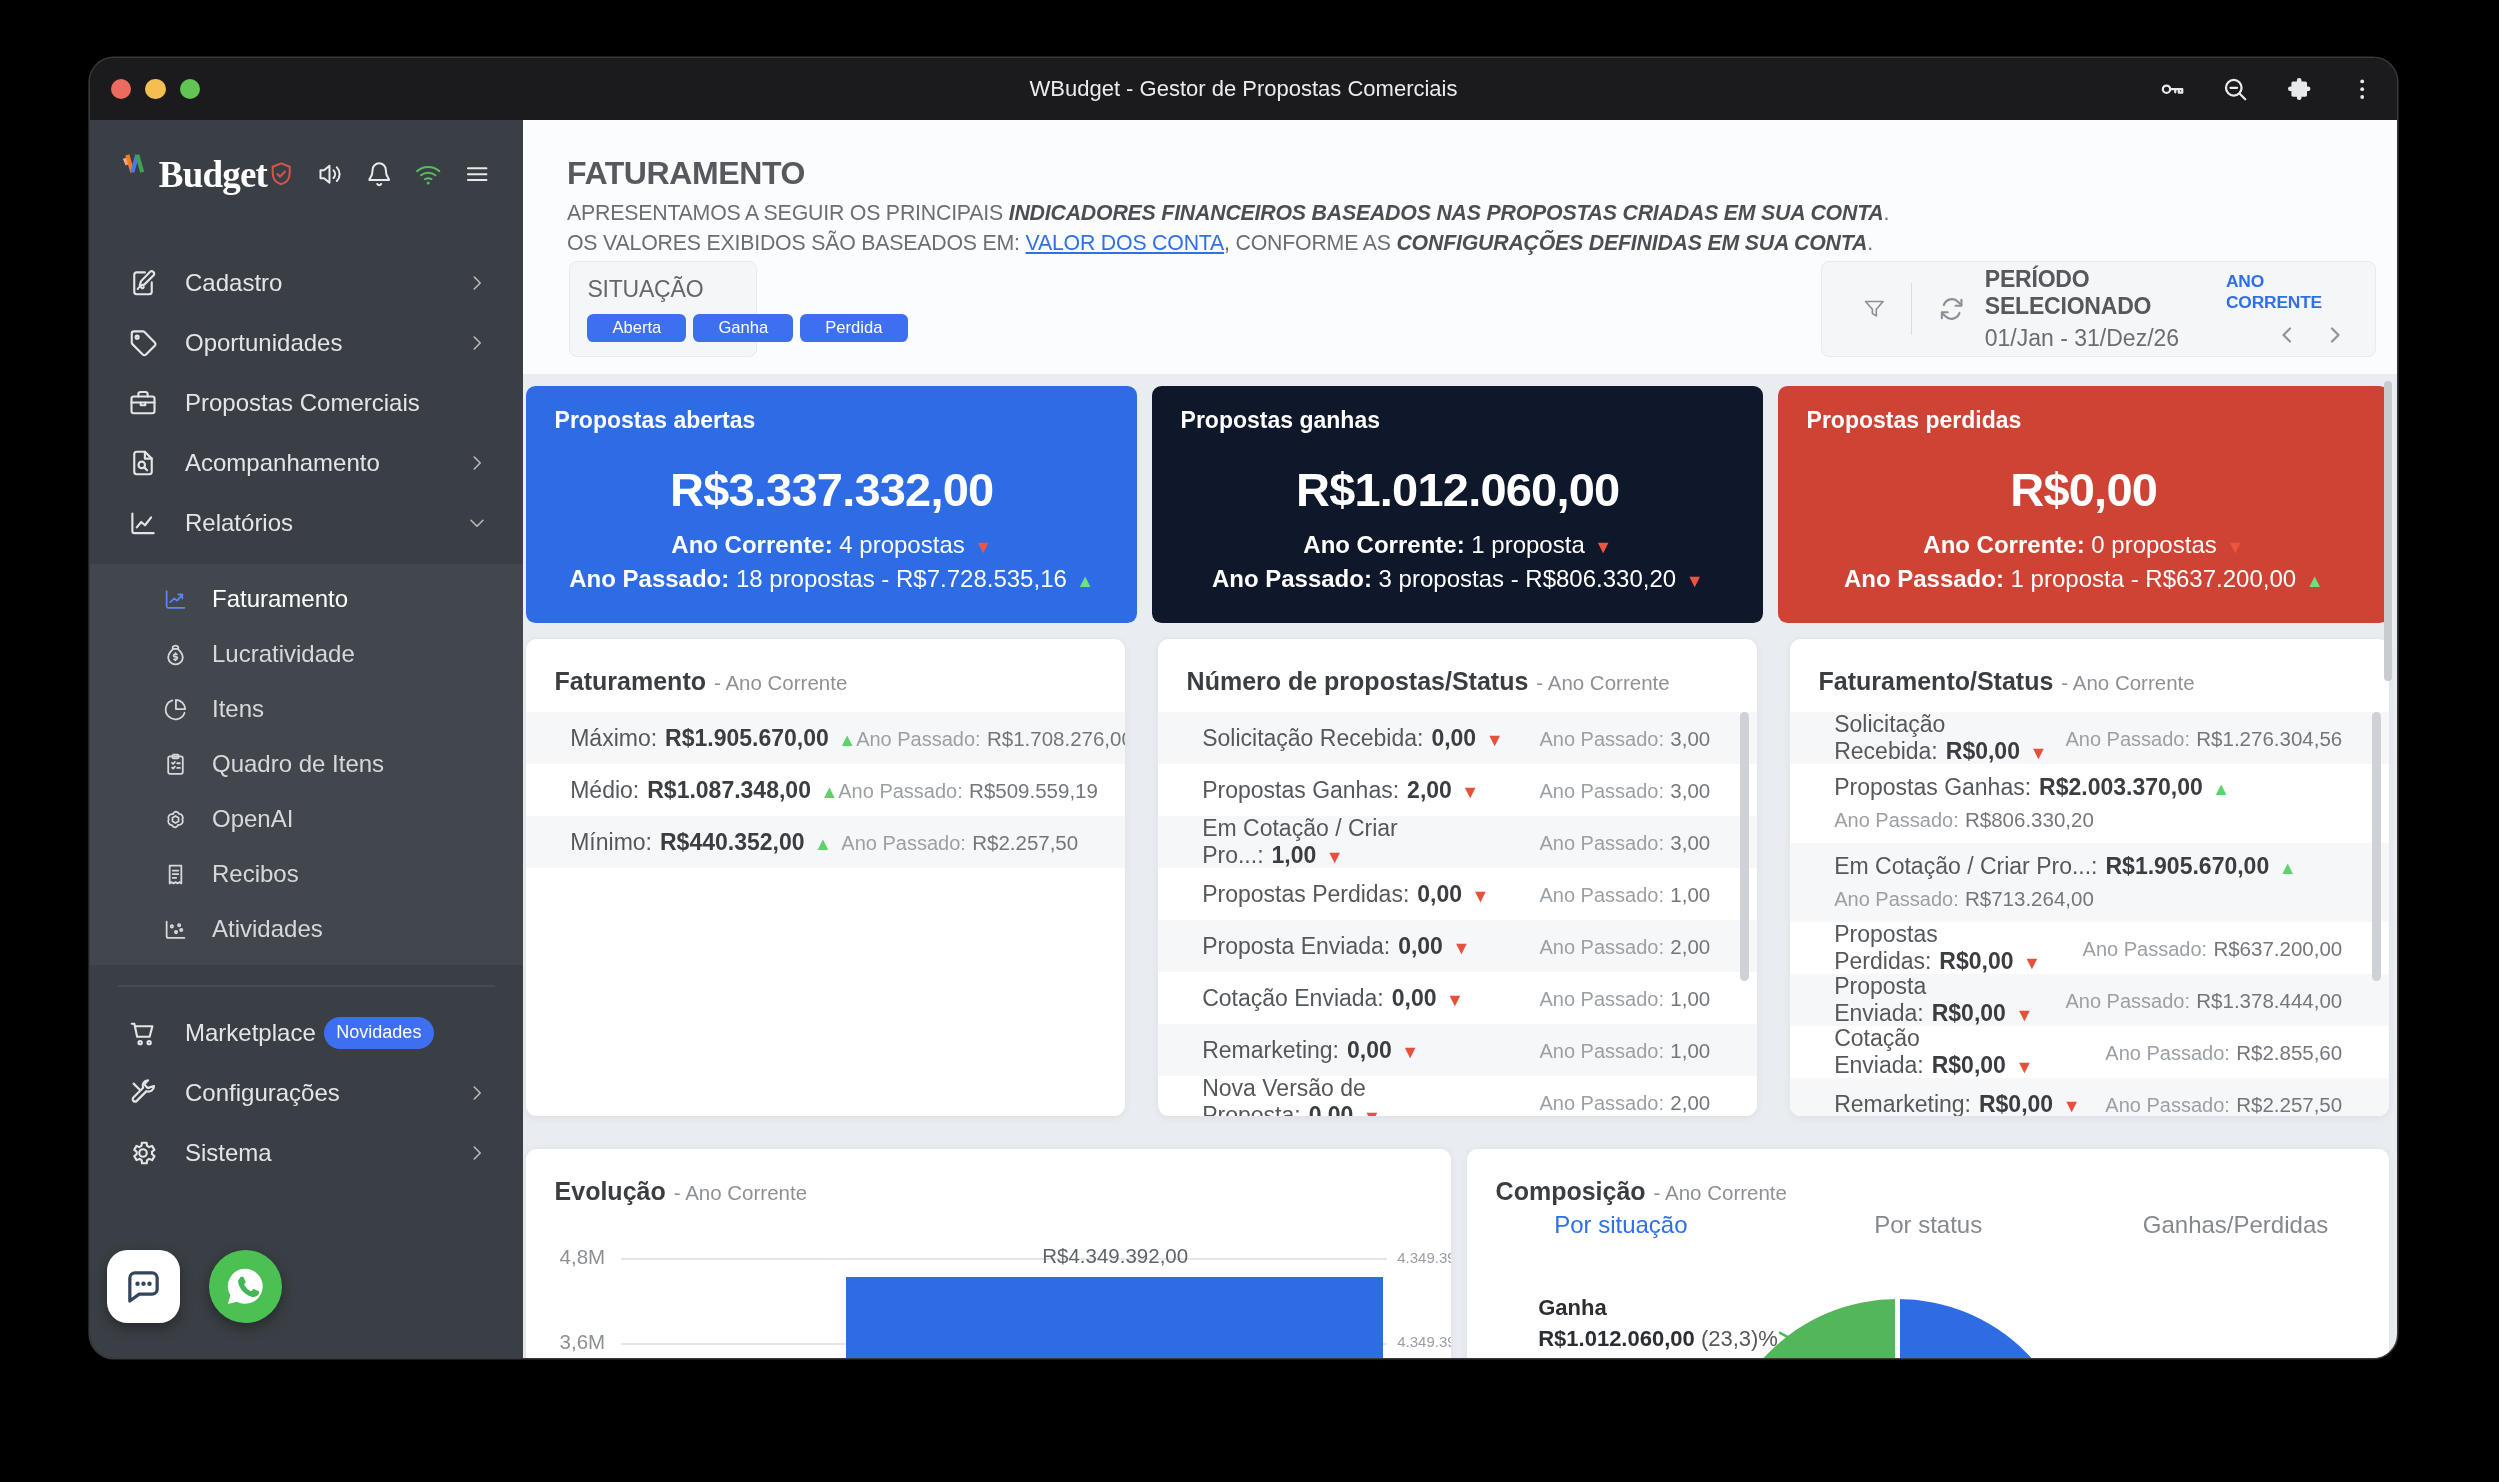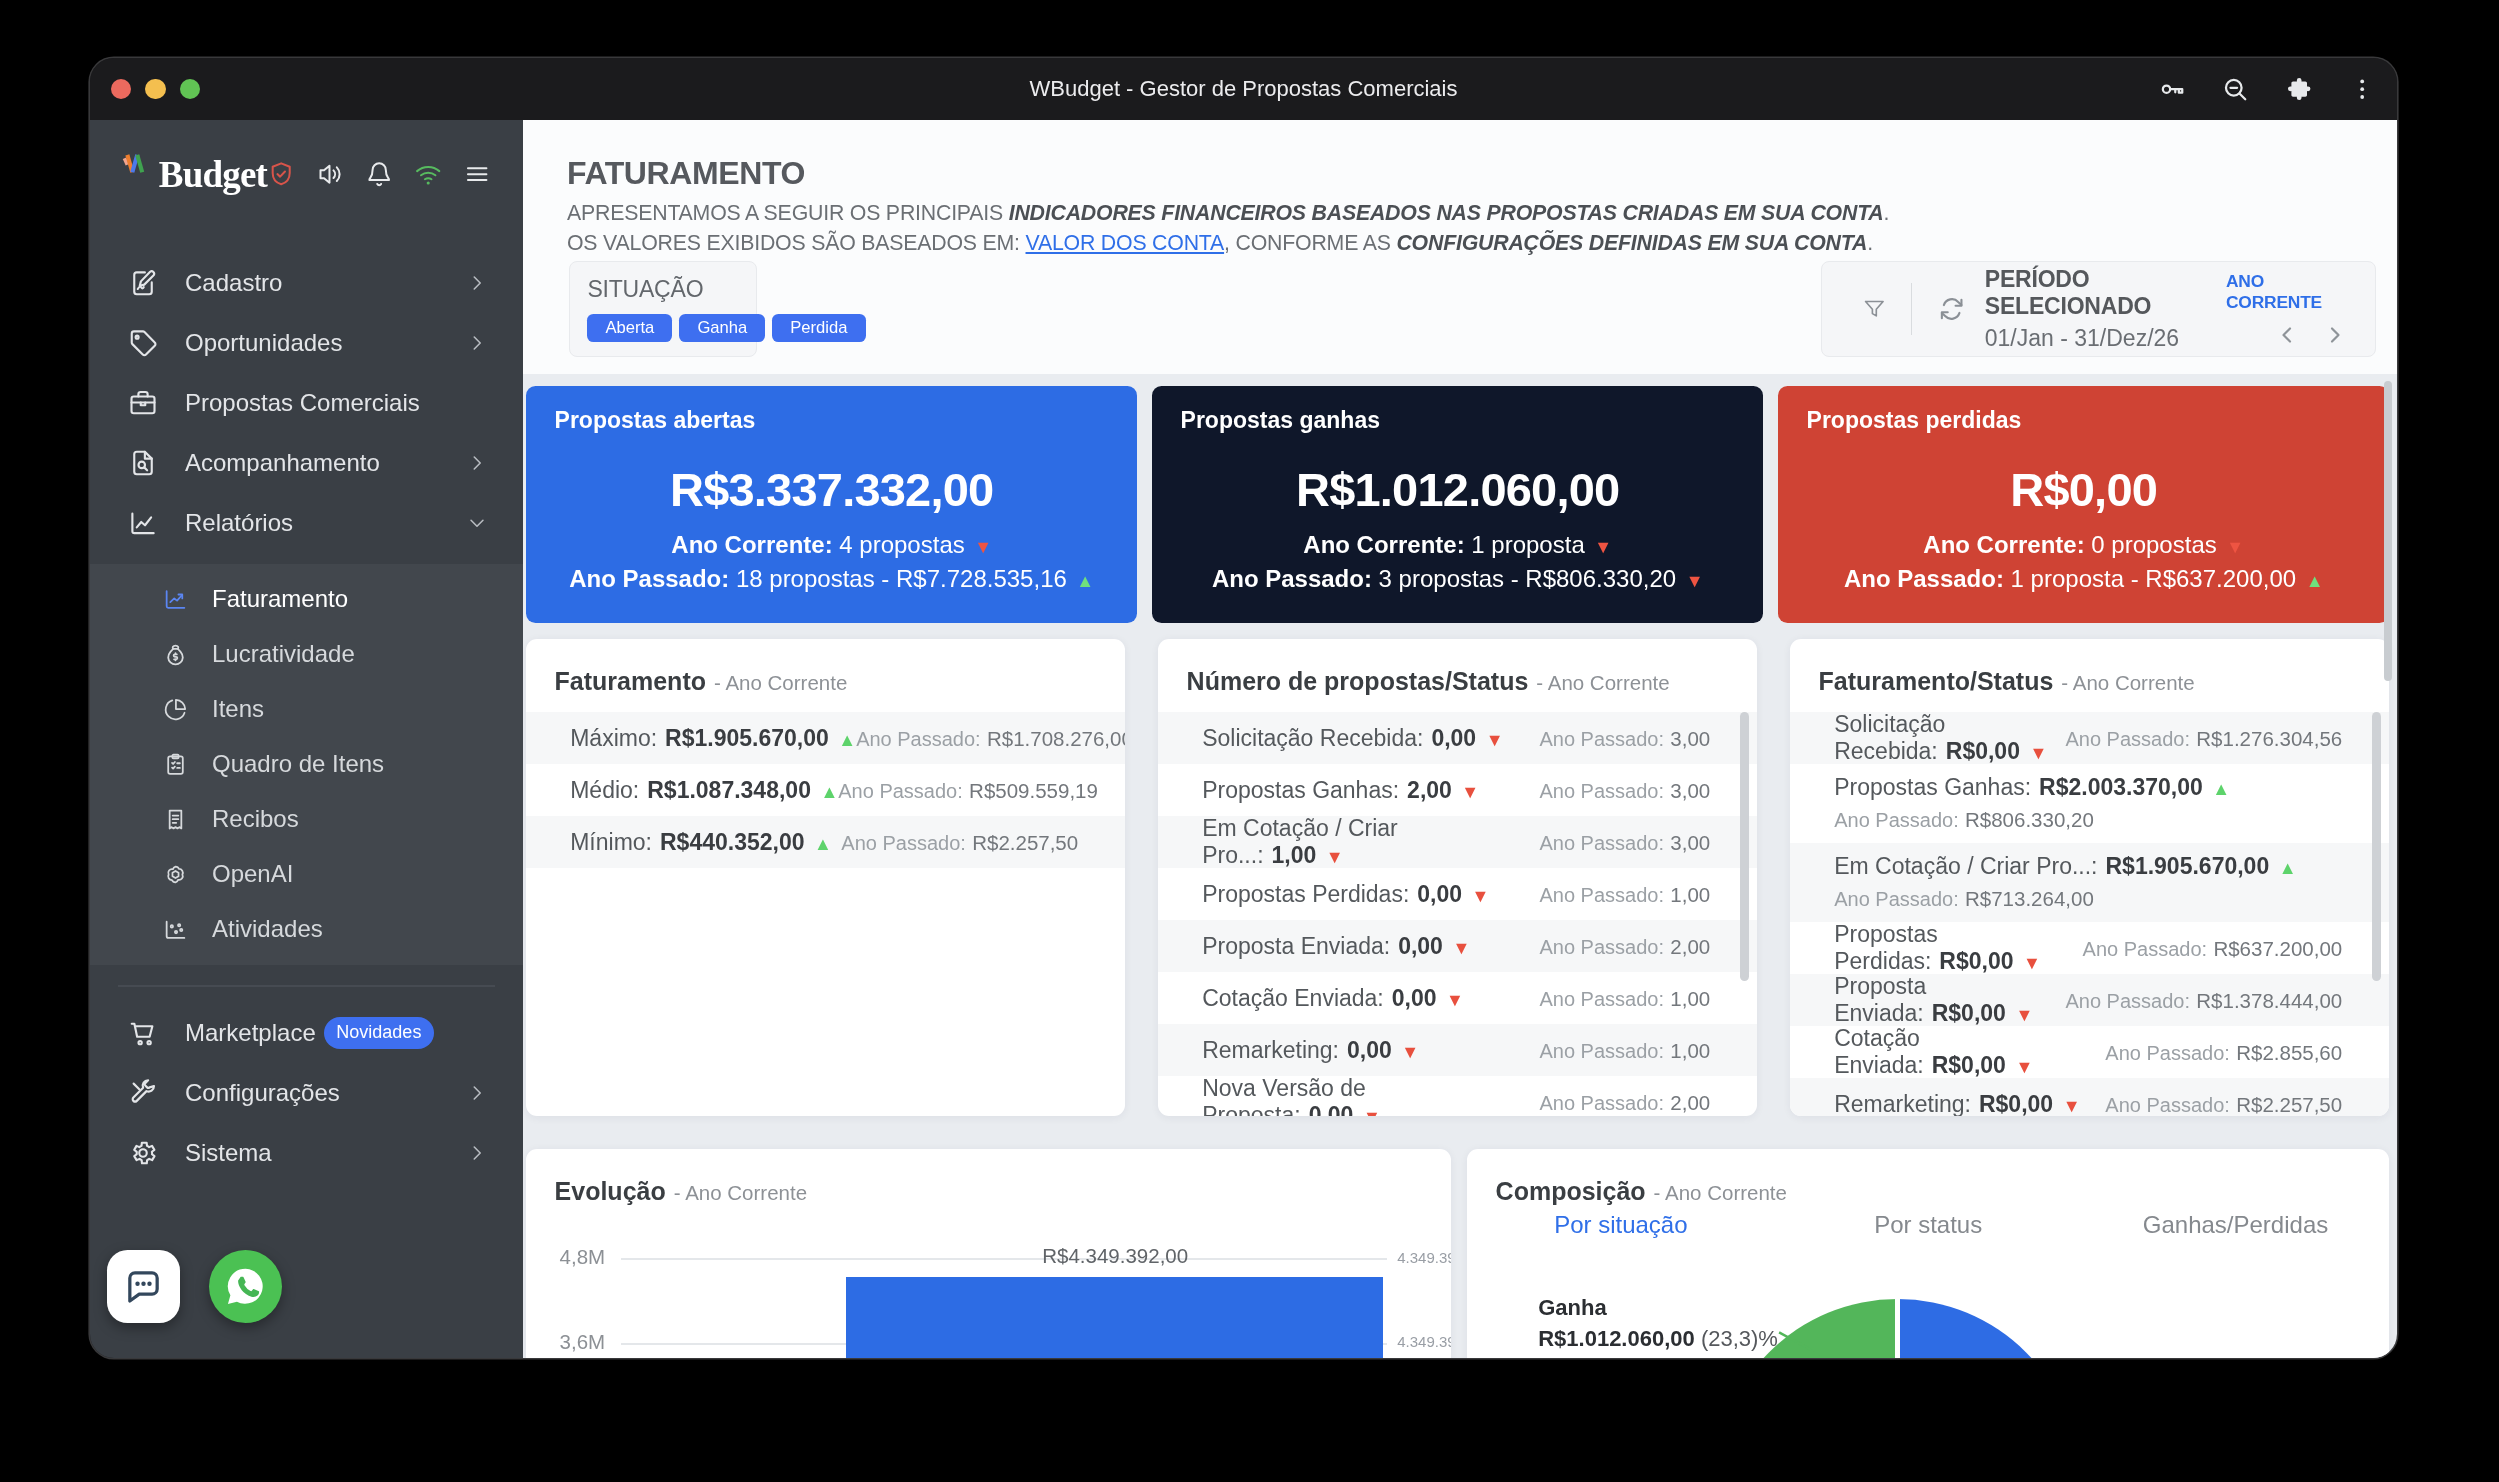--- a/index.html
+++ b/index.html
@@ -61,21 +61,21 @@
   .page-title{position:absolute;left:44px;top:35px;font-size:32px;font-weight:700;color:#56595e;letter-spacing:-0.4px;}
   .desc{position:absolute;left:44px;font-size:21.3px;color:#6b6f74;letter-spacing:-0.2px;}
   .desc b{color:#4b4f54;font-style:italic;}
   .desc1{top:81px;} .desc2{top:111px;}
   .link{color:#2f6fe8;text-decoration:underline;cursor:pointer;}
 
   .situacao-card{position:absolute;left:46px;top:141px;width:188px;height:96px;background:#f5f6f8;
     border:1.6px solid #e8eaed;border-radius:8px;padding:14.2px 17.4px;}
   .situ-label{font-size:23px;color:#63676c;letter-spacing:-0.2px;}
   .situ-pills{display:flex;gap:7.1px;margin-top:11px;}
-  .situ-pill{background:#3e6ff0;color:#fff;font-size:16.6px;padding:4px 18px;border-radius:6.3px;cursor:pointer;}
+  .situ-pill{background:#3e6ff0;color:#fff;font-size:16.6px;padding:4px 25px;border-radius:6.3px;cursor:pointer;}
 
   .periodo-card{position:absolute;left:1298px;top:141px;width:555px;height:96px;background:#f5f6f8;
     border:1.6px solid #e8eaed;border-radius:8px;display:flex;align-items:center;padding:0 28.4px 0 40px;}
   .p-ic{display:inline-block;color:#8b9096;}
   .p-ic svg{width:100%;height:100%;fill:none;stroke:currentColor;stroke-width:1.6;stroke-linecap:round;stroke-linejoin:round;}
   .ic-funnel{width:28.4px;height:28.4px;}
   .vsep{width:1.6px;height:52px;background:#d9dcdf;margin:0 24px;}
   .ic-sync{width:36px;height:36px;margin-right:17.4px;}
   .periodo-label{font-size:23px;font-weight:700;color:#55585c;letter-spacing:-0.2px;}
   .periodo-range{font-size:23px;color:#6a6e73;margin-top:4.7px;}
@@ -289,31 +289,31 @@
           <div class="menu-item">
             <span class="mi-icon"><svg viewBox="0 0 24 24">
                 <rect x="5" y="4.2" width="14" height="16.8" rx="1.8"></rect>
                 <rect x="9" y="2.6" width="6" height="3.4" rx="1"></rect>
                 <path d="M8.7 10.5l1 1 1.7-1.9M13.6 10.8h2.6M8.7 15l1 1 1.7-1.9M13.6 15.3h2.6"></path>
               </svg></span>
             <span class="mi-label">Quadro de Itens</span>
           </div>
           <div class="menu-item">
             <span class="mi-icon"><svg viewBox="0 0 24 24">
+                <path d="M12 4.4a3.6 3.6 0 0 1 3.4 2.3 3.6 3.6 0 0 1 3.2 5.3 3.6 3.6 0 0 1-4.1 5.1A3.6 3.6 0 0 1 12 19.6a3.6 3.6 0 0 1-3.4-2.3 3.6 3.6 0 0 1-3.2-5.3 3.6 3.6 0 0 1 4.1-5.1A3.6 3.6 0 0 1 12 4.4z"></path>
+                <path d="M12 8.6l2.9 1.7v3.4L12 15.4l-2.9-1.7v-3.4z"></path>
+              </svg></span>
+            <span class="mi-label">OpenAI</span>
+          </div>
+          <div class="menu-item">
+            <span class="mi-icon"><svg viewBox="0 0 24 24">
                 <path d="M6.4 3.4h11.2v17.2l-1.9-1.3-1.8 1.3-1.9-1.3-1.9 1.3-1.8-1.3-1.9 1.3z"></path>
                 <path d="M9.3 8.2h5.4M9.3 11.7h5.4M9.3 15.2h3.4"></path>
               </svg></span>
             <span class="mi-label">Recibos</span>
-          </div>
-          <div class="menu-item">
-            <span class="mi-icon"><svg viewBox="0 0 24 24">
-                <path d="M12 4.4a3.6 3.6 0 0 1 3.4 2.3 3.6 3.6 0 0 1 3.2 5.3 3.6 3.6 0 0 1-4.1 5.1A3.6 3.6 0 0 1 12 19.6a3.6 3.6 0 0 1-3.4-2.3 3.6 3.6 0 0 1-3.2-5.3 3.6 3.6 0 0 1 4.1-5.1A3.6 3.6 0 0 1 12 4.4z"></path>
-                <path d="M12 8.6l2.9 1.7v3.4L12 15.4l-2.9-1.7v-3.4z"></path>
-              </svg></span>
-            <span class="mi-label">OpenAI</span>
           </div>
           <div class="menu-item">
             <span class="mi-icon"><svg viewBox="0 0 24 24">
                 <path d="M3.5 4.5v14a1.6 1.6 0 0 0 1.6 1.6h15.4"></path>
                 <circle cx="8.5" cy="9" r="1.1"></circle>
                 <circle cx="12.5" cy="14.5" r="1.1"></circle>
                 <circle cx="15.5" cy="8" r="1.1"></circle>
                 <circle cx="17.5" cy="12.5" r="1.1"></circle>
               </svg></span>
             <span class="mi-label">Atividades</span>

